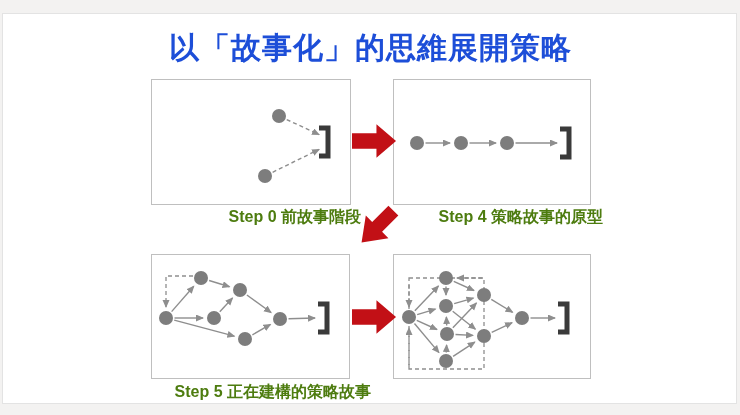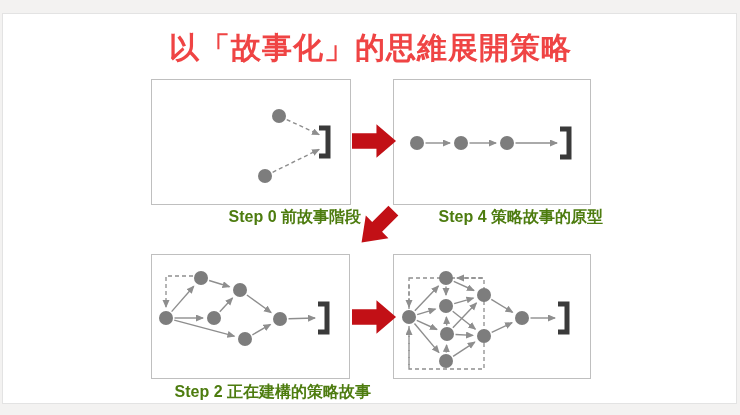--- a/index.html
+++ b/index.html
@@ -36,21 +36,21 @@
   .red-arrow{position:absolute;}
   #redArrow1{left:349px;top:106px;}
   #redArrowDiag{left:338px;top:181px;}
   #redArrow2{left:349px;top:282px;}
 </style>
 </head>
 <body>
 
 <div class="slide">
 
-  <div class="title" id="pageTitle" style="color: #ef4444;">以「故事化」的思維展開策略</div>
+  <div class="title" id="pageTitle" style="color: #1d4ed8;">以「故事化」的思維展開策略</div>
 
   <div class="panel" id="panel0">
     <svg width="198" height="124" viewBox="0 0 198 124">
         <defs>
           <marker id="ah0" markerWidth="9" markerHeight="8" refX="7" refY="3.5" orient="auto" markerUnits="userSpaceOnUse">
             <path d="M0,0 L8,3.5 L0,7 Z" fill="#8e8e8e"></path>
           </marker>
         </defs>
         <line x1="134.71214015553713" y1="39.573918608663554" x2="167.09268939346623" y2="54.579538987216054" stroke="#8e8e8e" stroke-width="1.4" marker-end="url(#ah0)" stroke-dasharray="4 3"></line>
         <line x1="120.63017468977505" y1="92.25427787956498" x2="167.10233238943823" y2="69.44067319063942" stroke="#8e8e8e" stroke-width="1.4" marker-end="url(#ah0)" stroke-dasharray="4 3"></line>
@@ -137,21 +137,21 @@
         <circle cx="52" cy="106" r="7" fill="#7d7d7d"></circle>
         <circle cx="90" cy="40" r="7" fill="#7d7d7d"></circle>
         <circle cx="90" cy="81" r="7" fill="#7d7d7d"></circle>
         <circle cx="128" cy="63" r="7" fill="#7d7d7d"></circle>
         <path d="M164,49 H173 V77 H164" fill="none" stroke="#3a3a3a" stroke-width="5"></path>
       </svg>
   </div>
 
   <div class="caption" id="cap0">Step 0 前故事階段</div>
   <div class="caption" id="cap1">Step 4 策略故事的原型</div>
-  <div class="caption" id="cap2">Step 2 正在建構的策略故事</div>
+  <div class="caption" id="cap2">Step 5 正在建構的策略故事</div>
 
   <svg class="red-arrow" id="redArrow1" width="45" height="42" viewBox="0 0 46 42">
     <polygon points="0,13 25,13 25,4 45,21 25,38 25,29 0,29" fill="#C21016"></polygon>
   </svg>
 
   <svg class="red-arrow" id="redArrowDiag" width="68" height="68" viewBox="0 0 68 68">
     <polygon transform="rotate(135 34 34)" points="8,27 31,27 31,18 53,34 31,50 31,41 8,41" fill="#C21016"></polygon>
   </svg>
 
   <svg class="red-arrow" id="redArrow2" width="45" height="42" viewBox="0 0 46 42">

